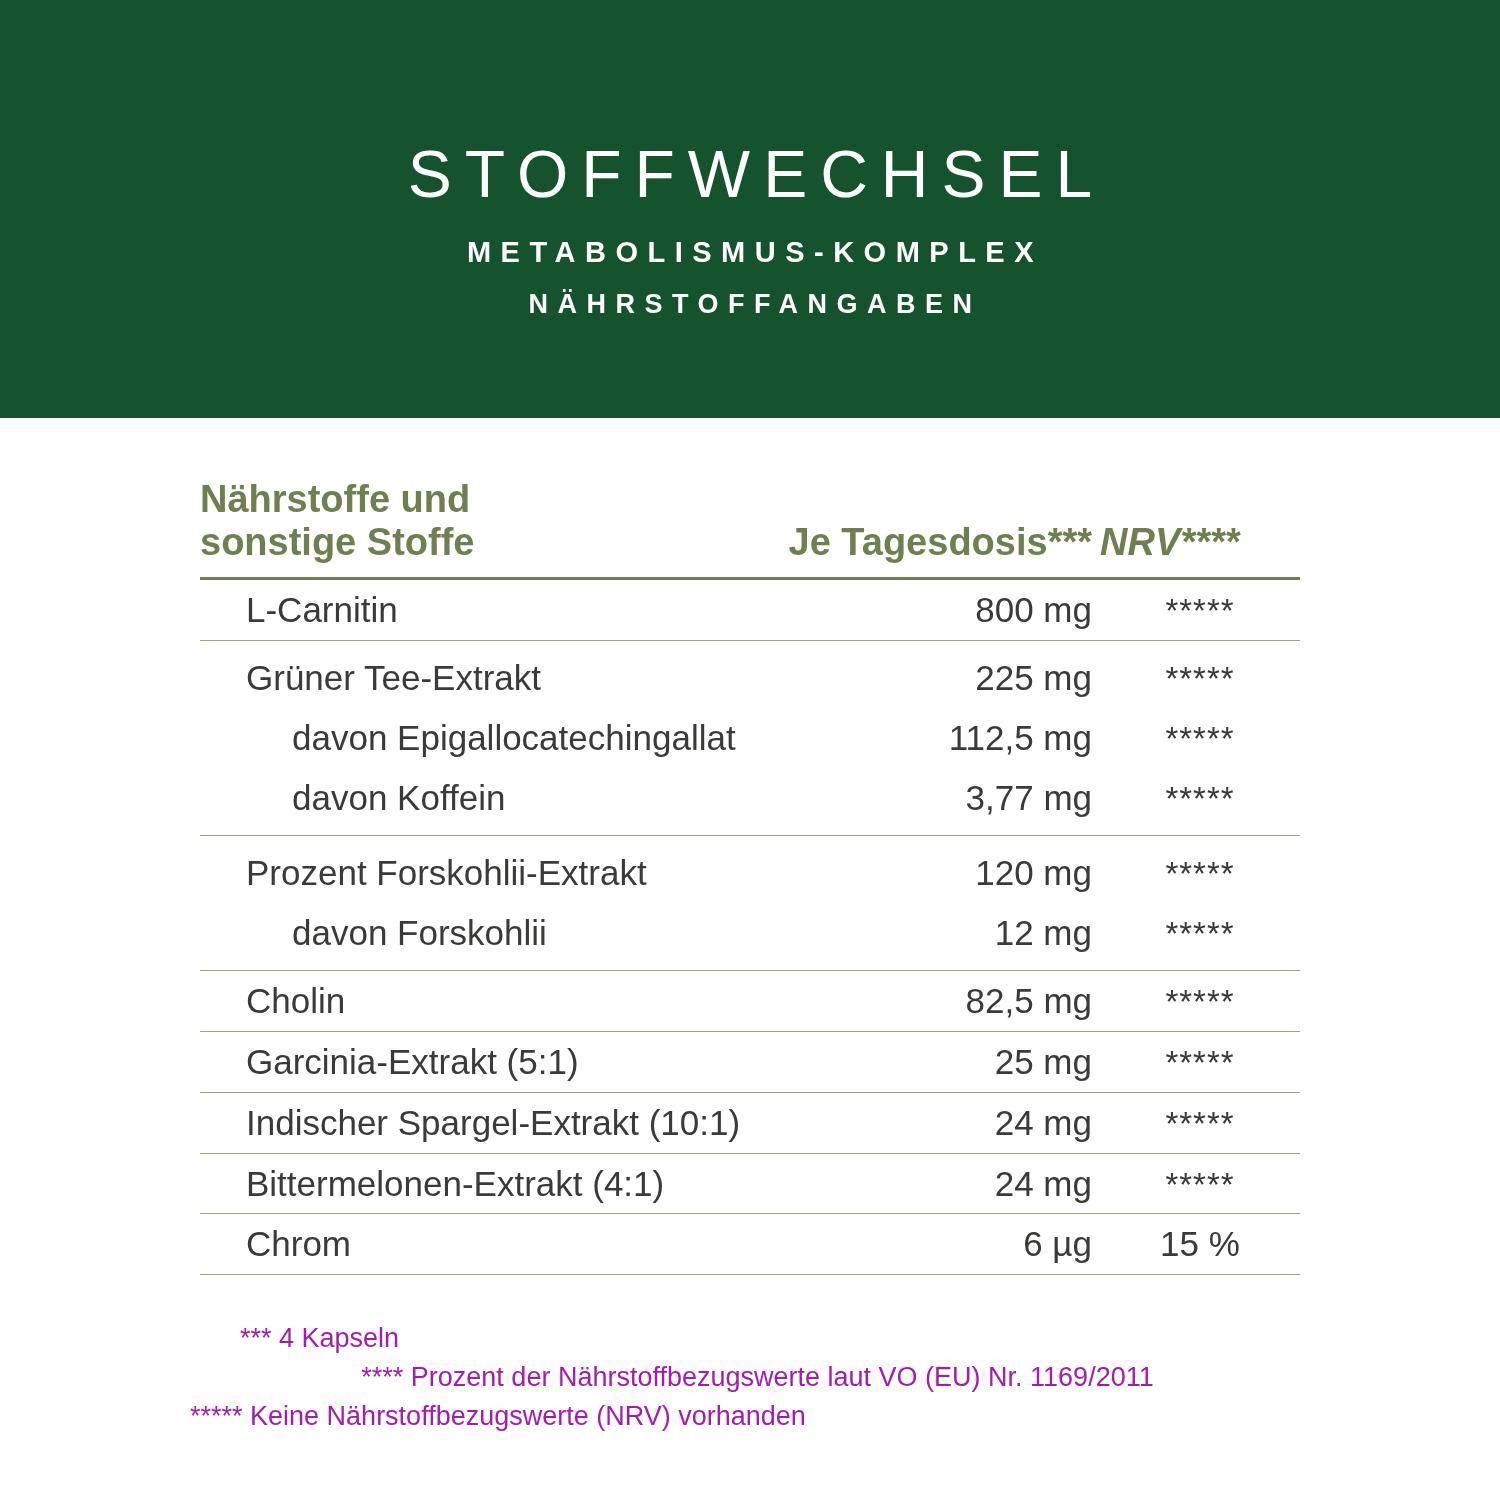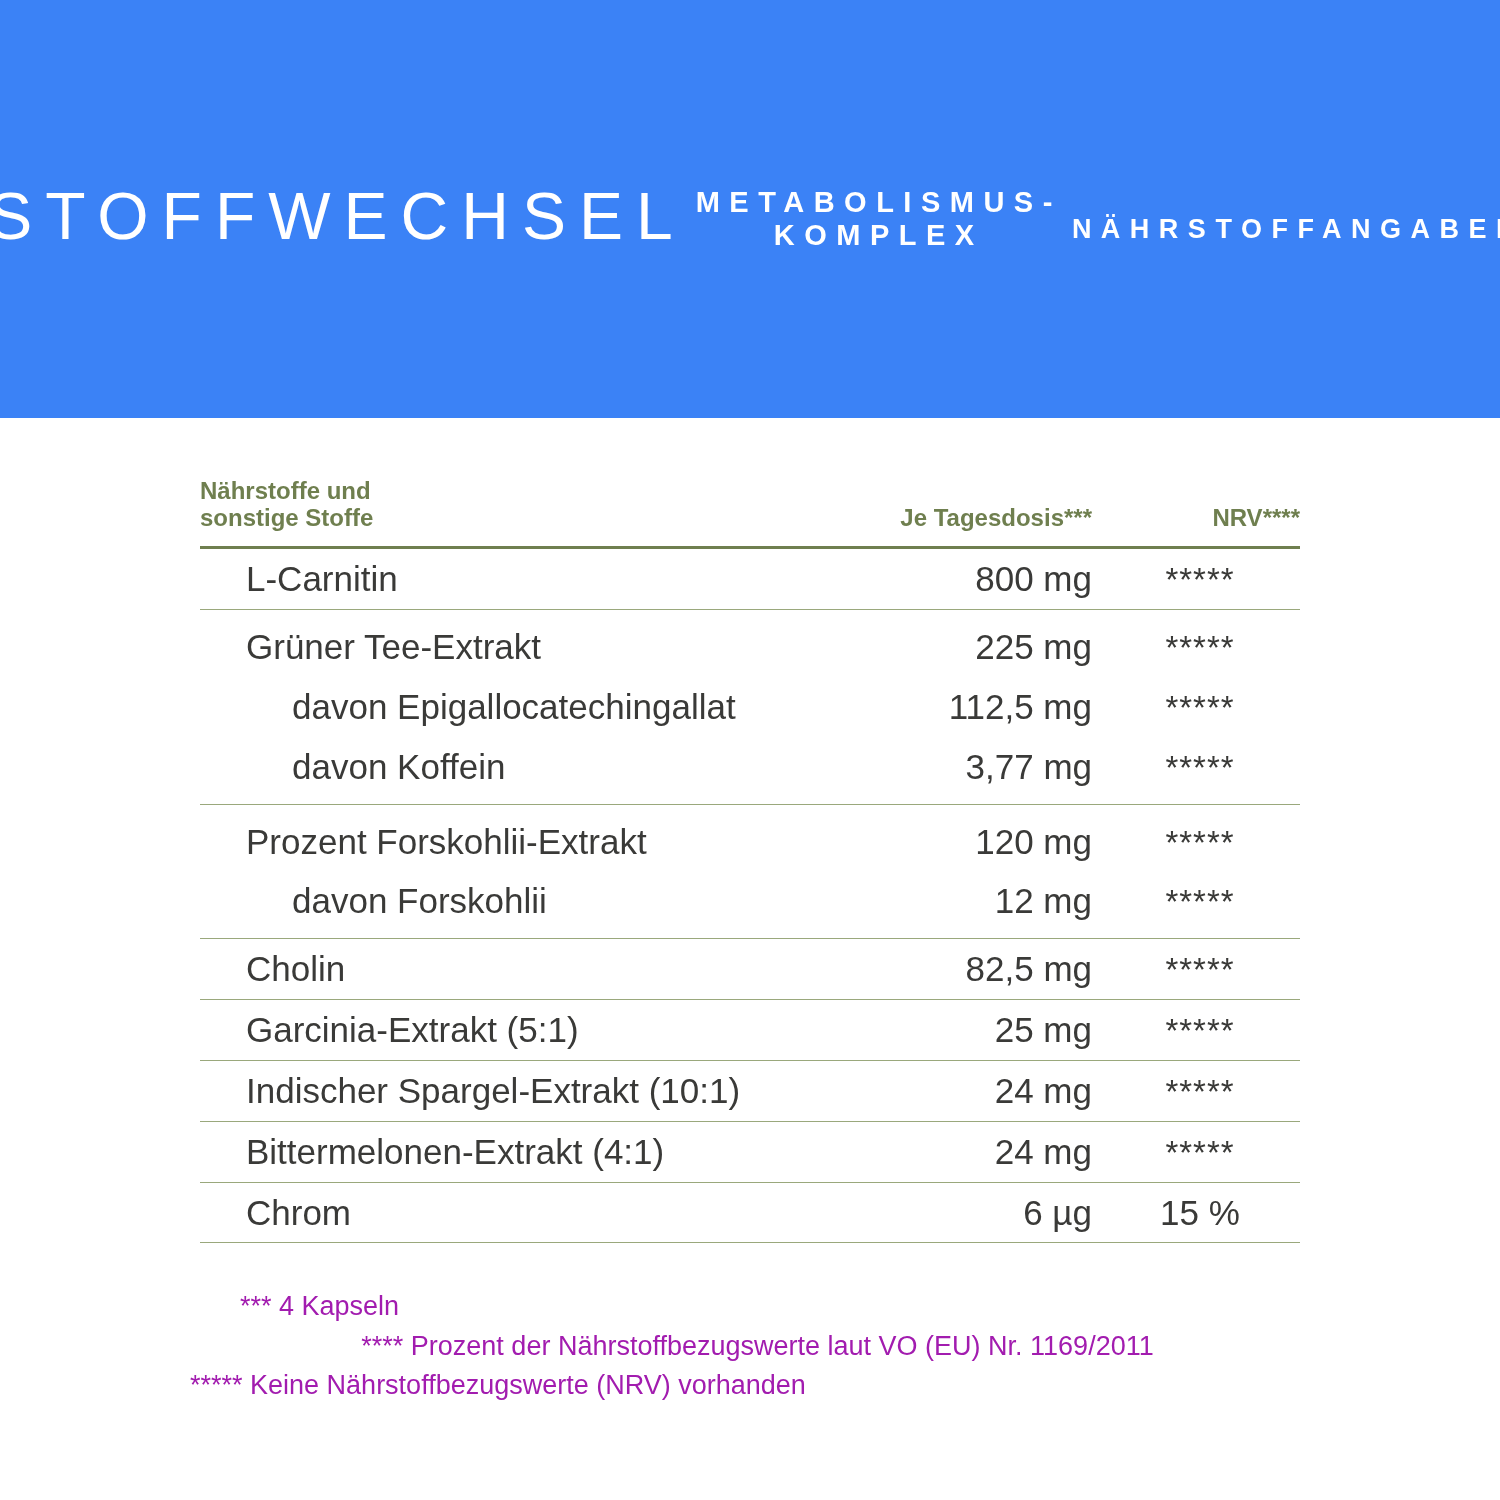--- a/index.html
+++ b/index.html
@@ -16,26 +16,26 @@
 
   .sheet {
     position: relative;
     width: 1500px;
     height: 1500px;
     box-sizing: border-box;
   }
 
   
   .header {
-    background: #3b82f6;
+    background: #14532d;
     height: 418px;
     width: 100%;
     box-sizing: border-box;
     display: flex;
-    flex-direction: row;
+    flex-direction: column;
     align-items: center;
     justify-content: center;
     padding-top: 40px;
   }
   .header-title {
     color: #ffffff;
     font-size: 66px;
     letter-spacing: 13px;
     font-weight: 400;
     line-height: 1.1;
@@ -71,28 +71,28 @@
     border-collapse: collapse;
     table-layout: fixed;
   }
   table.nutrition col.c1 { width: 560px; }
   table.nutrition col.c2 { width: 340px; }
   table.nutrition col.c3 { width: 200px; }
 
   thead th {
     color: #6f7f4f;
     font-weight: 700;
-    font-size: 24px;
+    font-size: 38px;
     vertical-align: bottom;
     padding: 0 0 14px 0;
     text-align: left;
     line-height: 1.12;
   }
   thead th.h2 { text-align: right; padding-right: 8px; }
-  thead th.h3 { text-align: right; }
+  thead th.h3 { text-align: left; font-style: italic; }
 
   thead tr { border-bottom: 3px solid #6f7f4f; }
 
   tbody tr { border-bottom: 1.6px solid #9aa87c; }
   tbody tr.nb { border-bottom: none; }
 
   tbody td {
     color: #3a3a38;
     font-size: 35px;
     padding: 9px 0 9px 0;

